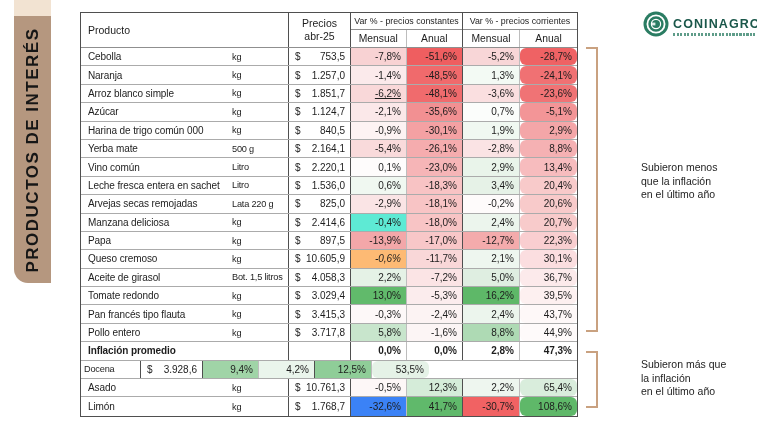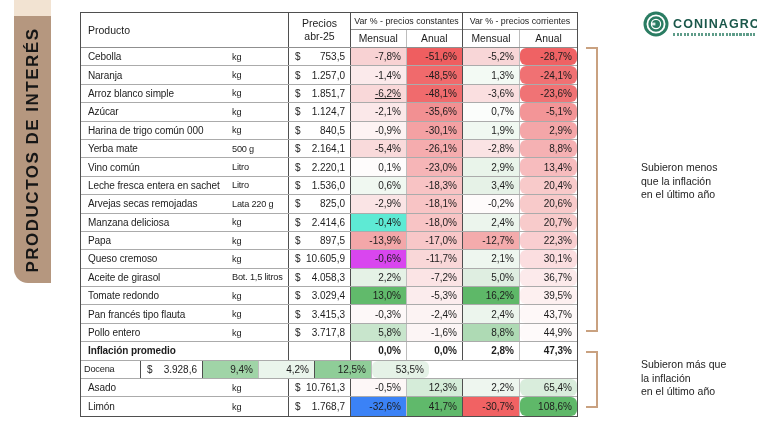--- a/index.html
+++ b/index.html
@@ -226,21 +226,21 @@
       <div class="c c-var v2" style="background: rgb(244, 171, 172);">-12,7%</div>
       <div class="c c-var v3" style="background: rgb(249, 206, 208);">22,3%</div>
     </div>
         <div class="trow">
       <div class="c c-name">Queso cremoso</div>
       <div class="c c-unit">kg</div>
       <div class="c c-price">
         <span>$</span>
         <span>10.605,9</span>
       </div>
-      <div class="c c-var v0" style="background: #d946ef;">-0,6%</div>
+      <div class="c c-var v0" style="background: #fdba74; font-style: italic;">-0,6%</div>
       <div class="c c-var v1" style="background: rgb(249, 215, 216);">-11,7%</div>
       <div class="c c-var v2" style="background: rgb(238, 246, 239);">2,1%</div>
       <div class="c c-var v3" style="background: rgb(251, 222, 224);">30,1%</div>
     </div>
         <div class="trow">
       <div class="c c-name">Aceite de girasol</div>
       <div class="c c-unit">Bot. 1,5 litros</div>
       <div class="c c-price">
         <span>$</span>
         <span>4.058,3</span>

